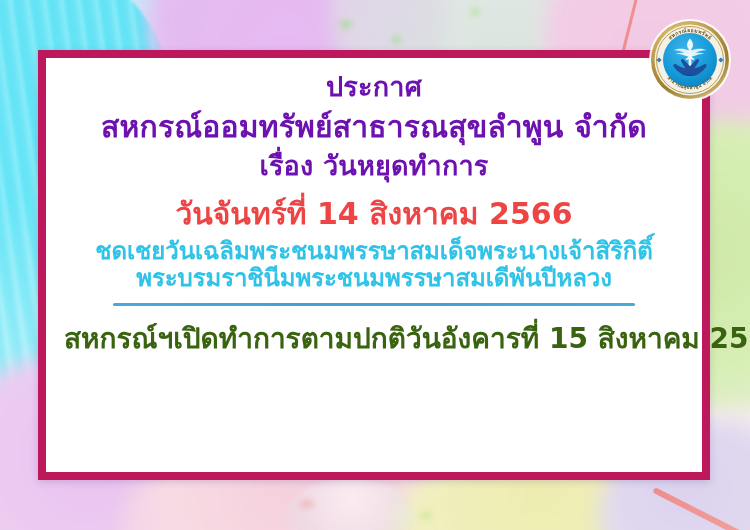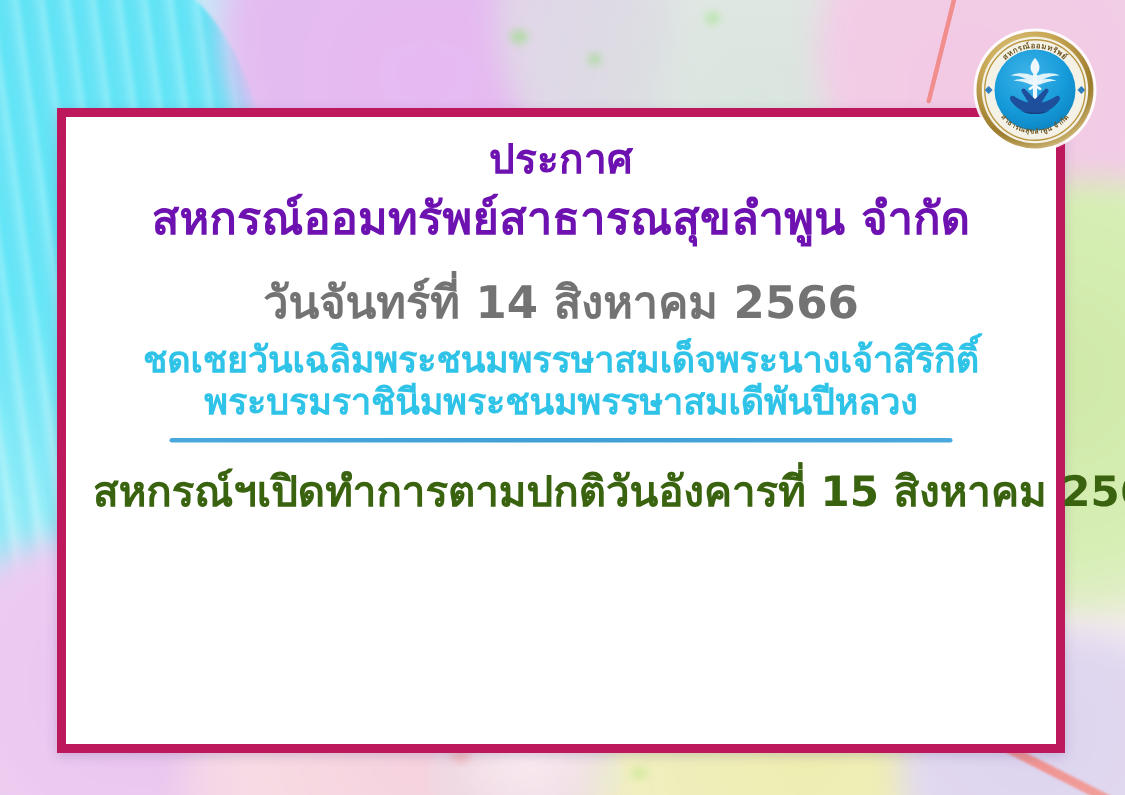--- a/index.html
+++ b/index.html
@@ -129,25 +129,25 @@
     left: 285px; top: 478px;
     width: 130px; height: 80px;
     border-radius: 50%;
     background: radial-gradient(circle at 50% 25%, rgba(255,255,255,0.55) 0%, rgba(226,230,238,0.35) 60%, rgba(226,230,238,0) 100%);
     filter: blur(2px);
   }
 
   
   .card {
     position: absolute;
-    left: 38px; top: 72px;
+    left: 38px; top: 50px;
     width: 672px;
     height: 430px;
     background: #ffffff;
-    border: 6px solid #be185d;
+    border: 8px solid #be185d;
     box-sizing: border-box;
     box-shadow: 0 2px 7px rgba(90,70,130,0.22);
   }
   .card-inner {
     position: absolute;
     inset: 0;
     padding: 14px 18px 10px 18px;
     box-sizing: border-box;
     display: flex;
     flex-direction: column;
@@ -164,21 +164,21 @@
   .ttl-purple {
     color: #6d11b0;
     font-size: 27px;
     font-weight: 700;
     letter-spacing: 0.2px;
   }
   .ttl-purple.big {
     font-size: 30px;
   }
   .ttl-red {
-    color: #737373;
+    color: #ef4444;
     font-size: 30px;
     font-weight: 700;
   }
   .ttl-teal {
     color: #2fc3e8;
     font-size: 24px;
     font-weight: 700;
     letter-spacing: -0.1px;
   }
   .ttl-green {
@@ -237,20 +237,21 @@
     <div class="card-inner">
 
       <div class="line ttl-purple">ประกาศ</div>
 
       <div class="gap-sm"></div>
 
       <div class="line ttl-purple big">สหกรณ์ออมทรัพย์สาธารณสุขลำพูน จำกัด</div>
 
       <div class="gap-sm"></div>
 
+      <div class="line ttl-purple">เรื่อง วันหยุดทำการ</div>
 
       <div class="gap-md"></div>
 
       <div class="line ttl-red">วันจันทร์ที่ 14 สิงหาคม 2566</div>
 
       <div class="gap-sm"></div>
 
       <div class="line ttl-teal">ชดเชยวันเฉลิมพระชนมพรรษาสมเด็จพระนางเจ้าสิริกิติ์</div>
       <div class="line ttl-teal">พระบรมราชินีมพระชนมพรรษาสมเดีพันปีหลวง</div>
 

